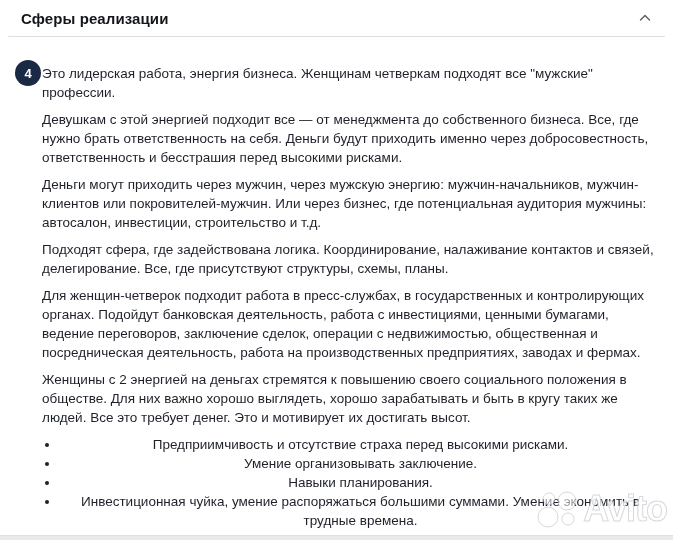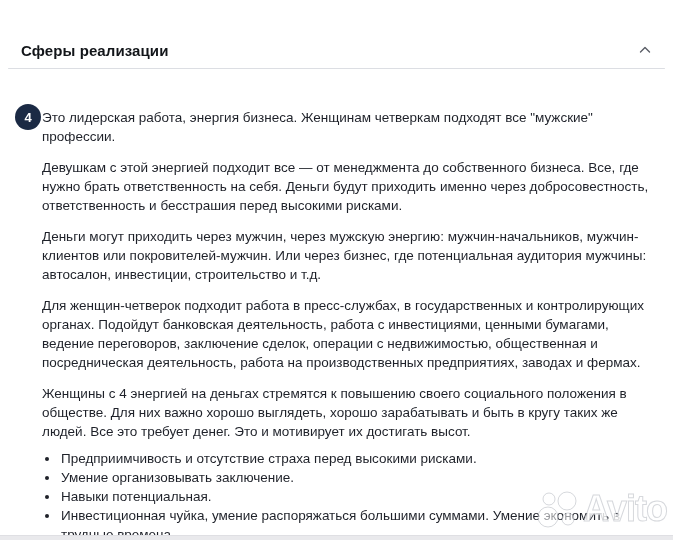--- a/index.html
+++ b/index.html
@@ -12,21 +12,20 @@
     color: #1e2129;
     overflow: hidden;
     box-sizing: border-box;
   }
   .header {
     display: flex;
     align-items: flex-start;
     justify-content: space-between;
     padding: 10px 18px 9px 21px;
     cursor: pointer;
-    margin-top: 32px;
   }
   .title {
     font-size: 15px;
     font-weight: 700;
     color: #121519;
     letter-spacing: 0.1px;
   }
   .chev {
     display: inline-flex;
     align-items: center;
@@ -39,21 +38,21 @@
     height: 1px;
     background: #dcdee3;
     margin: 0 8px;
     border-radius: 1px;
   }
   .content {
     padding: 27px 13px 0 42px;
     font-size: 13.5px;
     line-height: 19px;
   }
-  .content p { margin: 12px 0 8px 0; }
+  .content p { margin: 0 0 8px 0; }
   .first-row { position: relative; margin: 0; }
   .badge {
     position: absolute;
     left: -27px;
     top: -4px;
     width: 26px;
     height: 26px;
     border-radius: 50%;
     background: #1b2a44;
     color: #ffffff;
@@ -62,21 +61,21 @@
     display: flex;
     align-items: center;
     justify-content: center;
   }
   .plus-heading { font-style: italic; margin: 0 0 8px 0; }
   ul.plus-list {
     margin: 0;
     padding: 0 0 0 18px;
     list-style: disc;
   }
-  ul.plus-list li { margin: 0; padding-left: 1px; }
+  ul.plus-list li { margin: 0; padding-left: 1px; text-align: center; }
   .watermark {
     position: absolute;
     right: 6px;
     bottom: 10px;
     display: flex;
     align-items: center;
     gap: 4px;
     pointer-events: none;
     z-index: 5;
   }
@@ -116,28 +115,29 @@
 
   <div class="content">
 
     <div class="first-row">
       <div class="badge">4</div>
       <p>Это лидерская работа, энергия бизнеса. Женщинам четверкам подходят все "мужские" профессии.</p>
     </div>
 
     <p>Девушкам с этой энергией подходит все — от менеджмента до собственного бизнеса. Все, где нужно брать ответственность на себя. Деньги будут приходить именно через добросовестность, ответственность и бесстрашия перед высокими рисками.</p>
     <p>Деньги могут приходить через мужчин, через мужскую энергию: мужчин-начальников, мужчин-клиентов или покровителей-мужчин. Или через бизнес, где потенциальная аудитория мужчины: автосалон, инвестиции, строительство и т.д.</p>
+    <p>Подходят сфера, где задействована логика. Координирование, налаживание контактов и связей, делегирование. Все, где присутствуют структуры, схемы, планы.</p>
     <p>Для женщин-четверок подходит работа в пресс-службах, в государственных и контролирующих органах. Подойдут банковская деятельность, работа с инвестициями, ценными бумагами, ведение переговоров, заключение сделок, операции с недвижимостью, общественная и посредническая деятельность, работа на производственных предприятиях, заводах и фермах.</p>
-    <p>Женщины с 4 энергией на деньгах стремятся к повышению своего социального положения в обществе. Для них важно хорошо выглядеть, хорошо зарабатывать и быть в кругу таких же людей. Все это требует денег. Это и мотивирует их достигать высот.</p>
+    <p>Женщины с 2 энергией на деньгах стремятся к повышению своего социального положения в обществе. Для них важно хорошо выглядеть, хорошо зарабатывать и быть в кругу таких же людей. Все это требует денег. Это и мотивирует их достигать высот.</p>
 
 
     <ul class="plus-list">
       <li>Предприимчивость и отсутствие страха перед высокими рисками.</li>
       <li>Умение организовывать заключение.</li>
-      <li>Навыки потенциальная.</li>
+      <li>Навыки планирования.</li>
       <li>Инвестиционная чуйка, умение распоряжаться большими суммами. Умение экономить в трудные времена.</li>
     </ul>
 
   </div>
 
   <div class="watermark">
     <svg width="42" height="40" viewBox="0 0 42 40">
       <circle cx="12" cy="10" r="6" fill="rgba(255,255,255,0.55)" stroke="rgba(165,168,178,0.45)" stroke-width="1"></circle>
       <circle cx="30" cy="12" r="9" fill="rgba(255,255,255,0.55)" stroke="rgba(165,168,178,0.45)" stroke-width="1"></circle>
       <circle cx="11" cy="28" r="10" fill="rgba(255,255,255,0.55)" stroke="rgba(165,168,178,0.45)" stroke-width="1"></circle>

